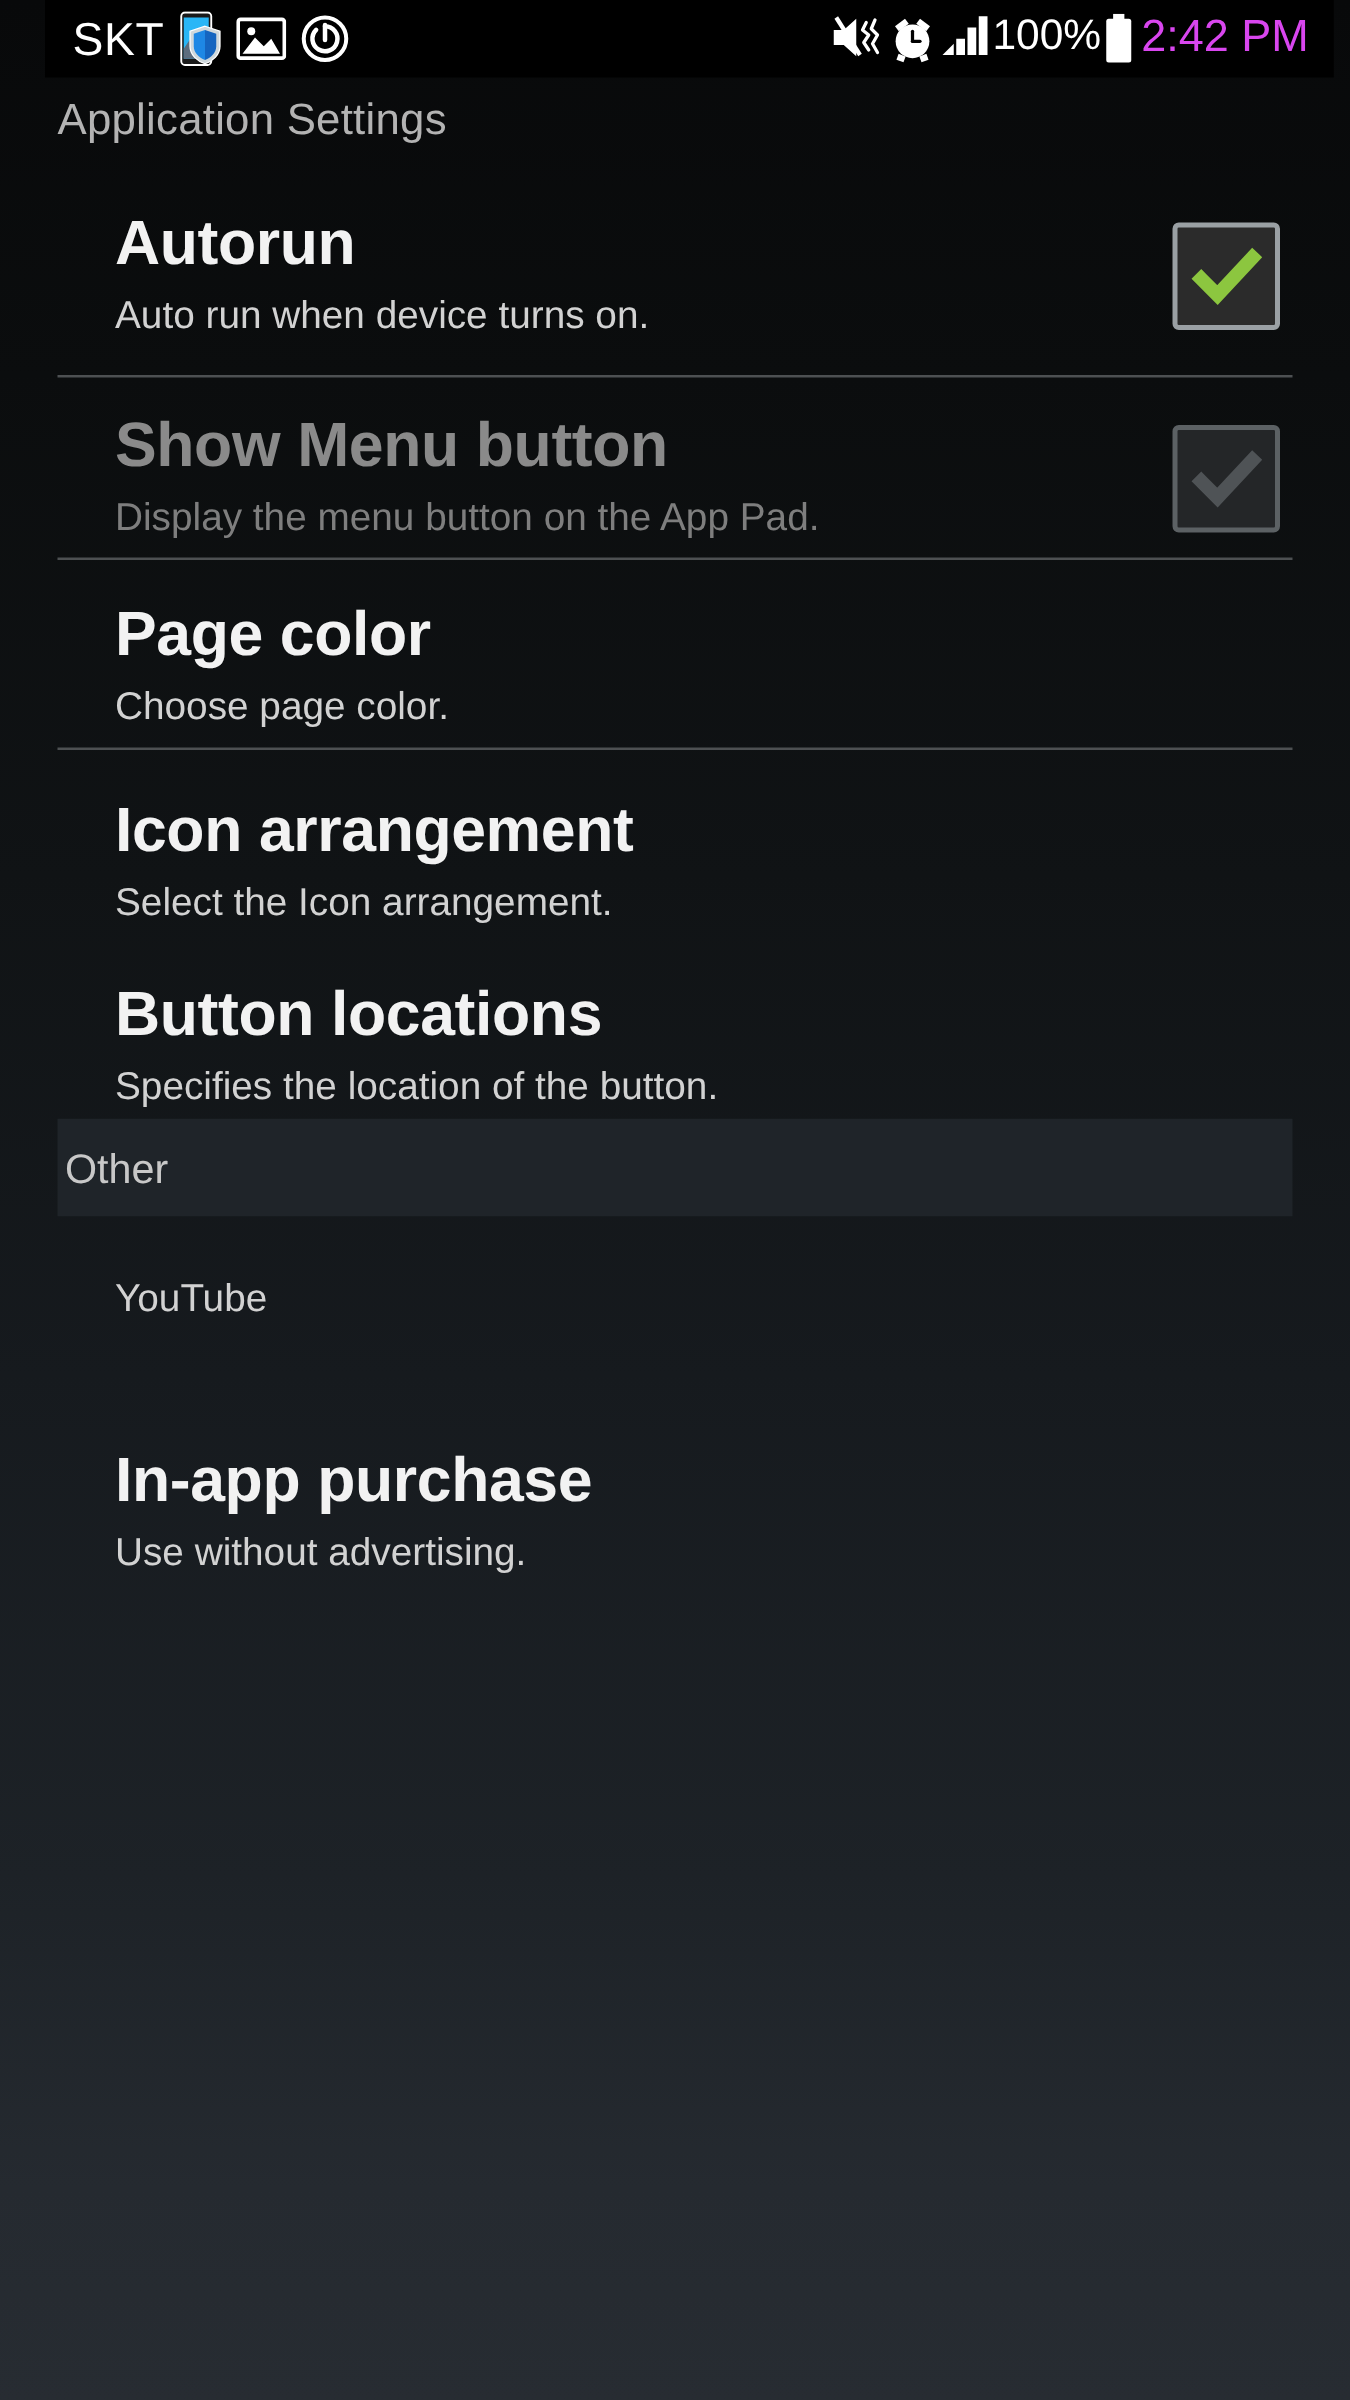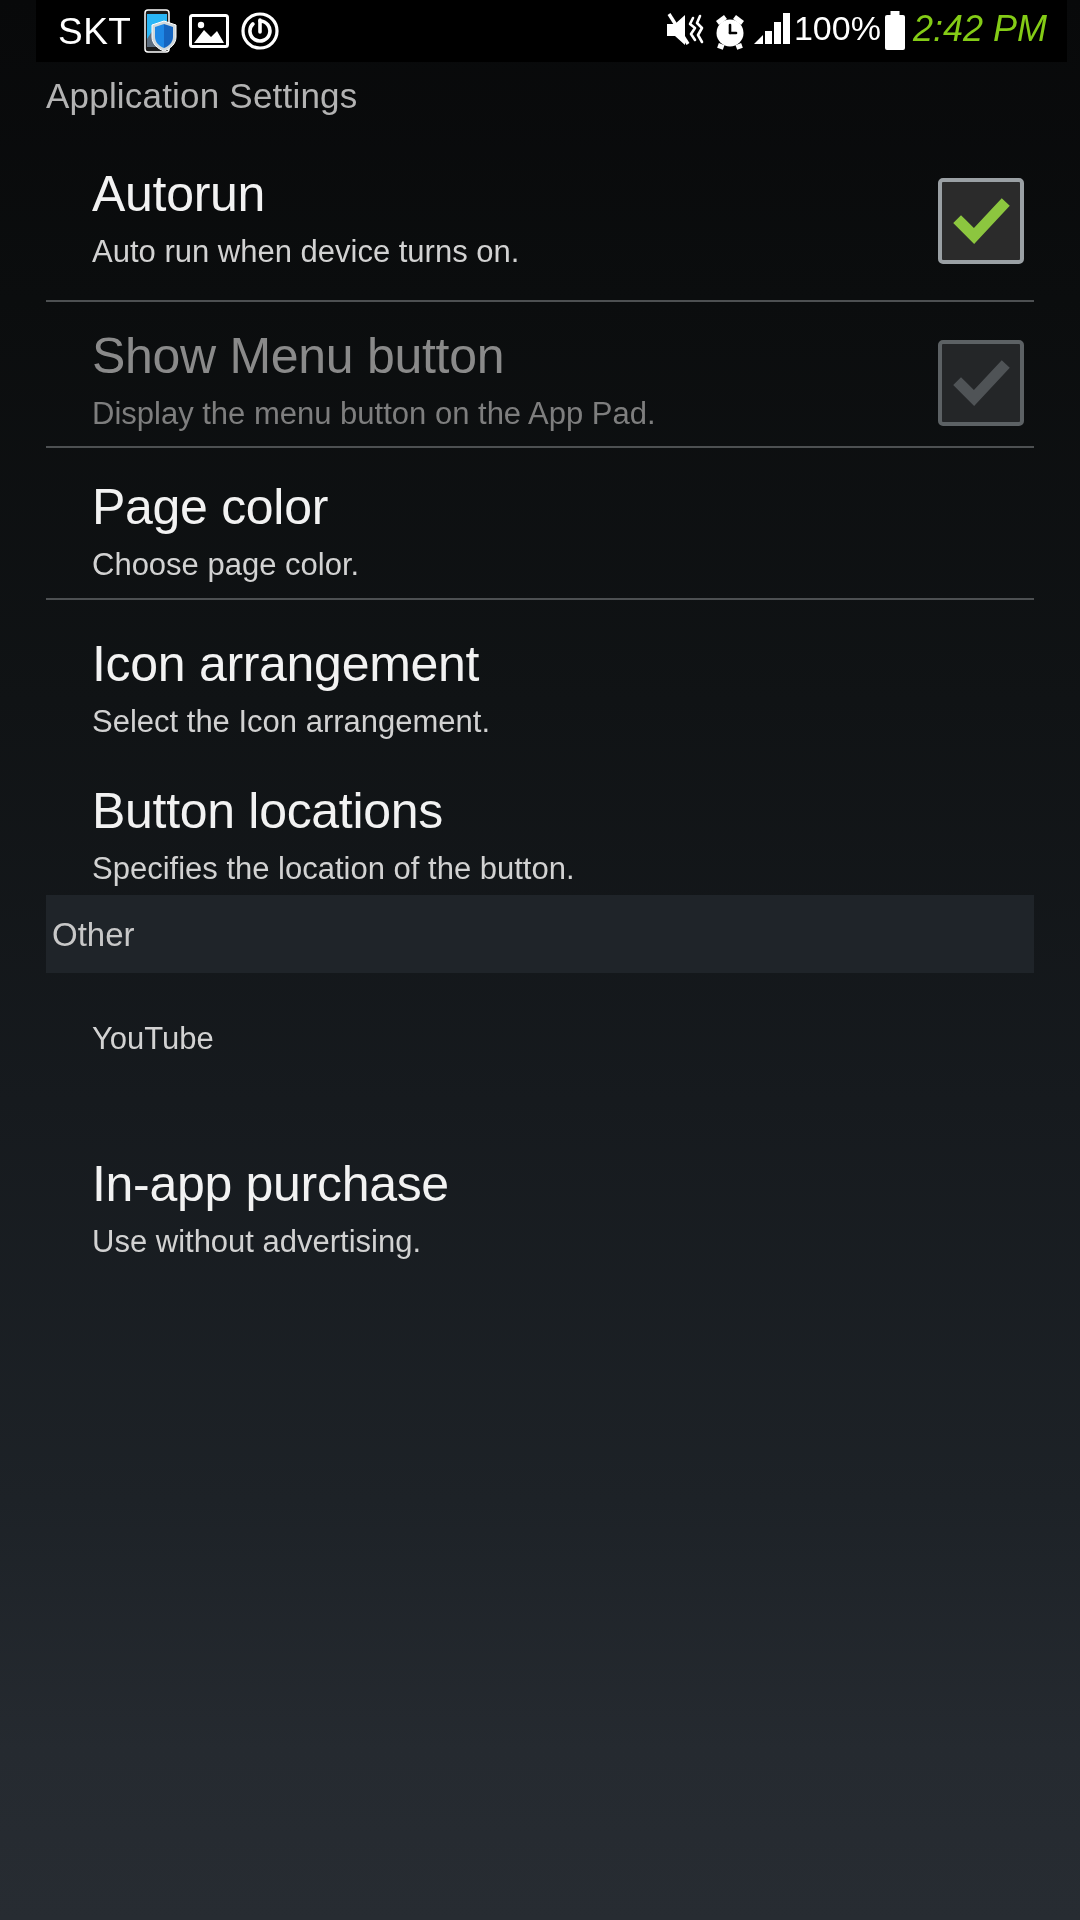--- a/index.html
+++ b/index.html
@@ -63,26 +63,25 @@
     align-items: center;
     justify-content: center;
   }
   .pct {
     color: #ffffff;
     font-size: 34px;
     line-height: 1;
     letter-spacing: 0px;
   }
   .clock {
-    color: #84cc16;
+    color: #d946ef;
     font-size: 36px;
     line-height: 1;
     letter-spacing: 0px;
     margin-left: 4px;
-    font-style: italic;
   }
 
   
   .page-title {
     position: absolute;
     top: 78px;
     left: 46px;
     color: #b3b3b3;
     font-size: 35px;
     line-height: 1;
@@ -107,20 +106,21 @@
   .row-texts {
     flex: 1 1 auto;
     min-width: 0;
   }
   .row-title {
     color: #f2f2f2;
     font-size: 50px;
     line-height: 1.07;
     letter-spacing: -0.3px;
     white-space: nowrap;
+    font-weight: bold;
   }
   .row-sub {
     color: #d2d2d2;
     font-size: 31px;
     line-height: 1.1;
     letter-spacing: 0px;
     white-space: nowrap;
     margin-top: 13px;
   }
   .row.disabled .row-title { color: #8a8a8a; }

